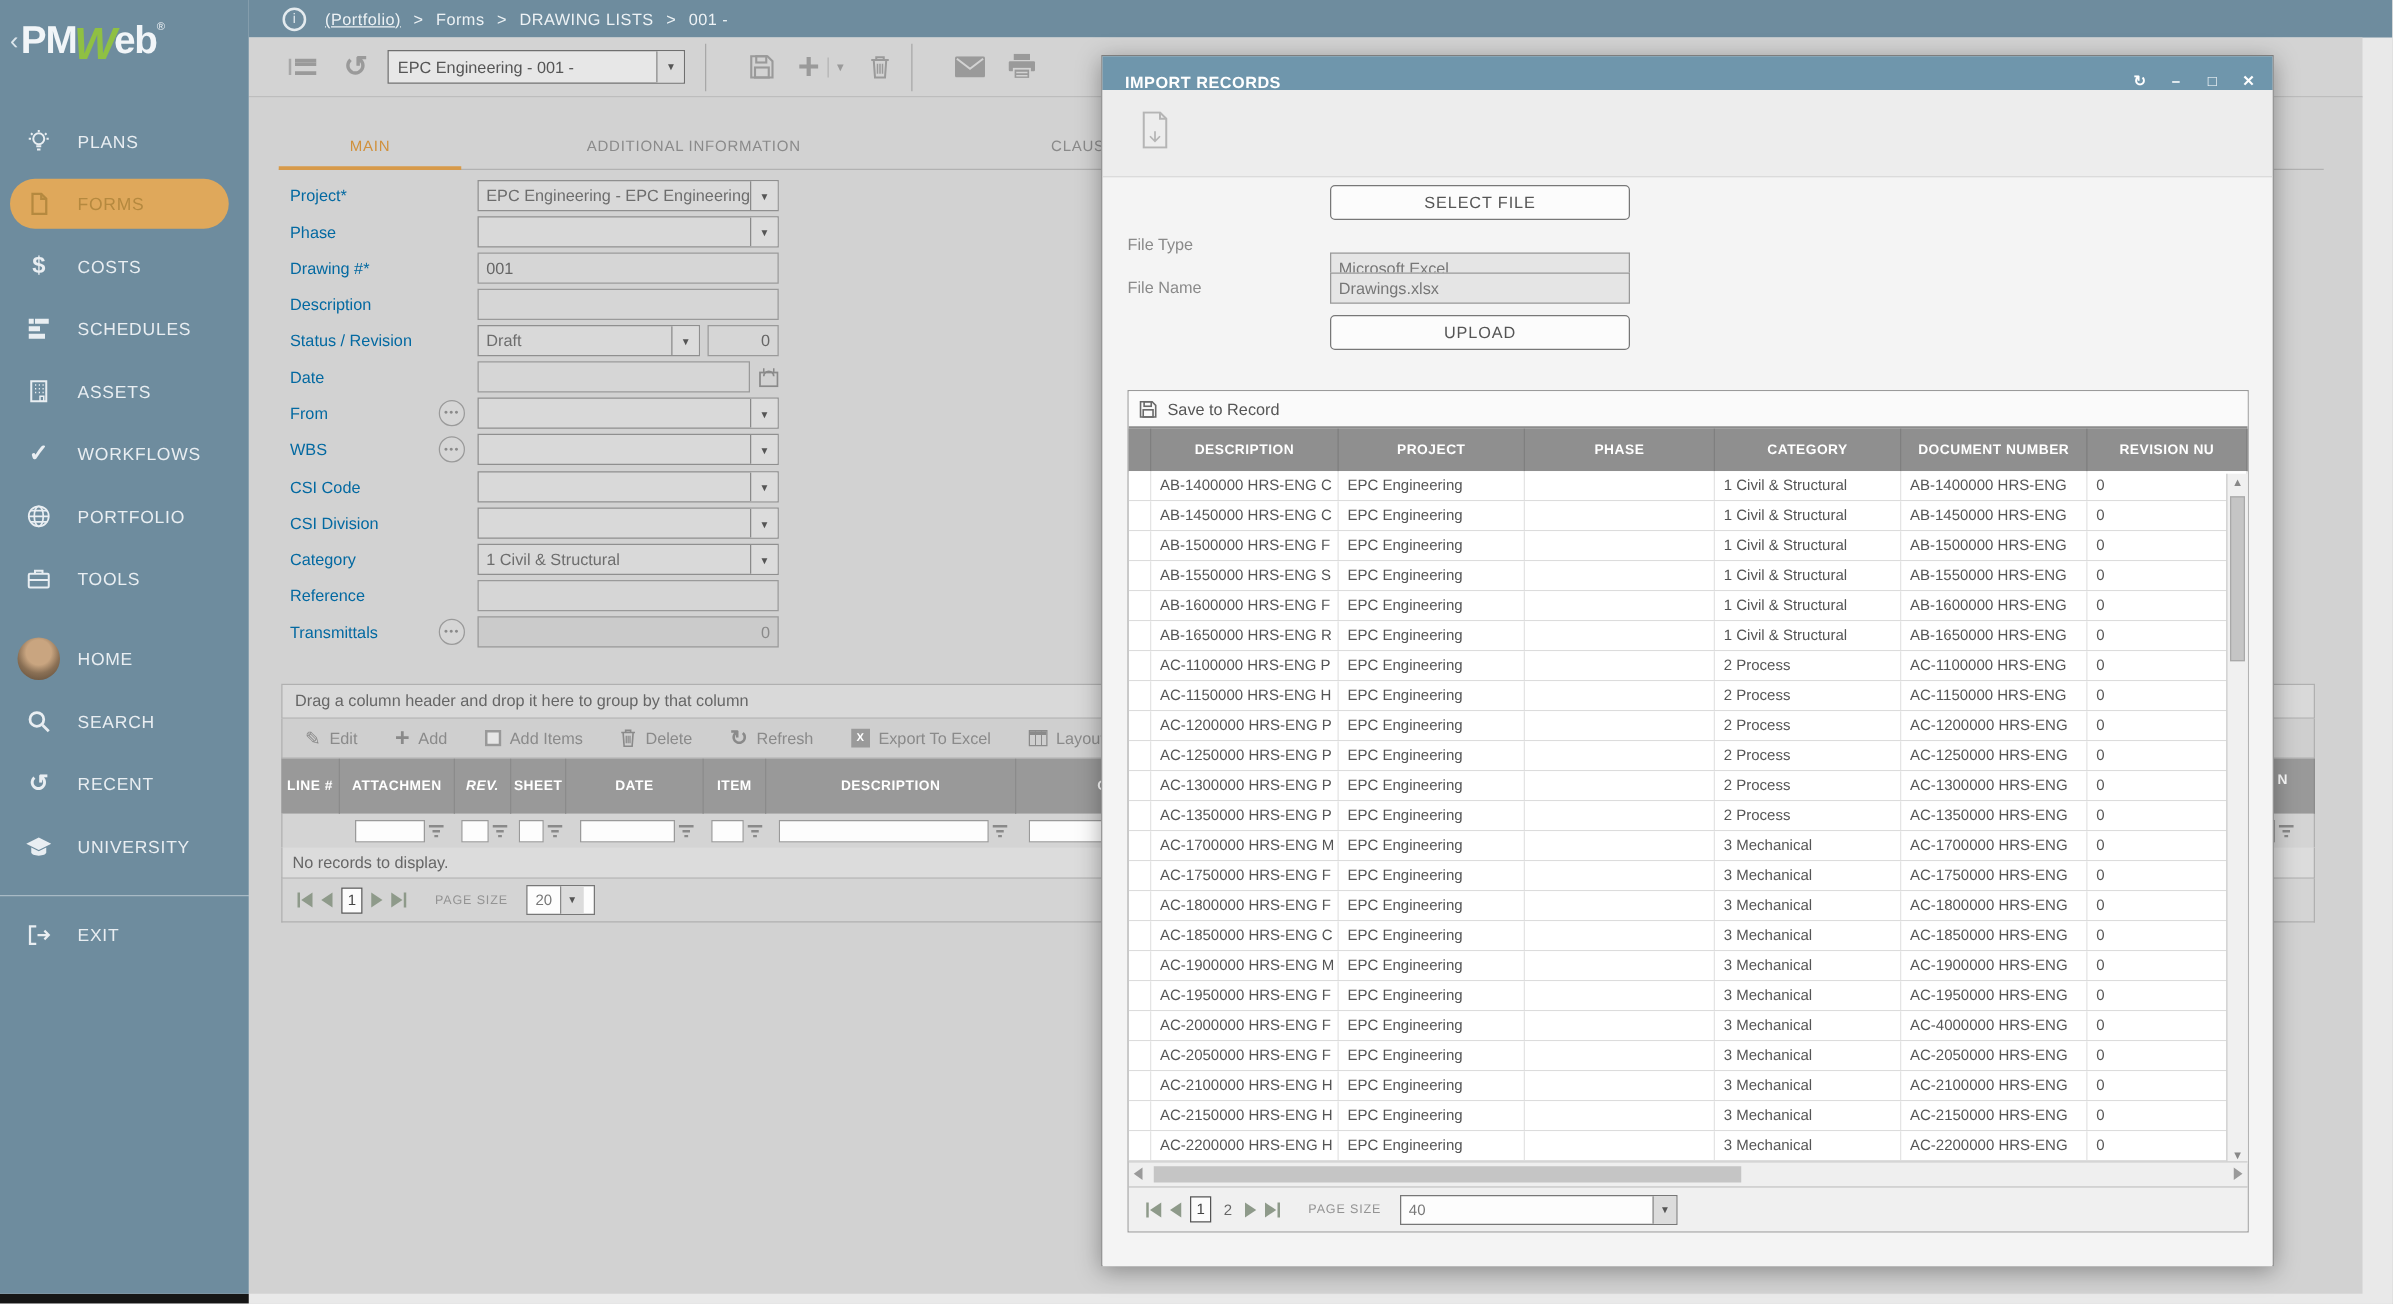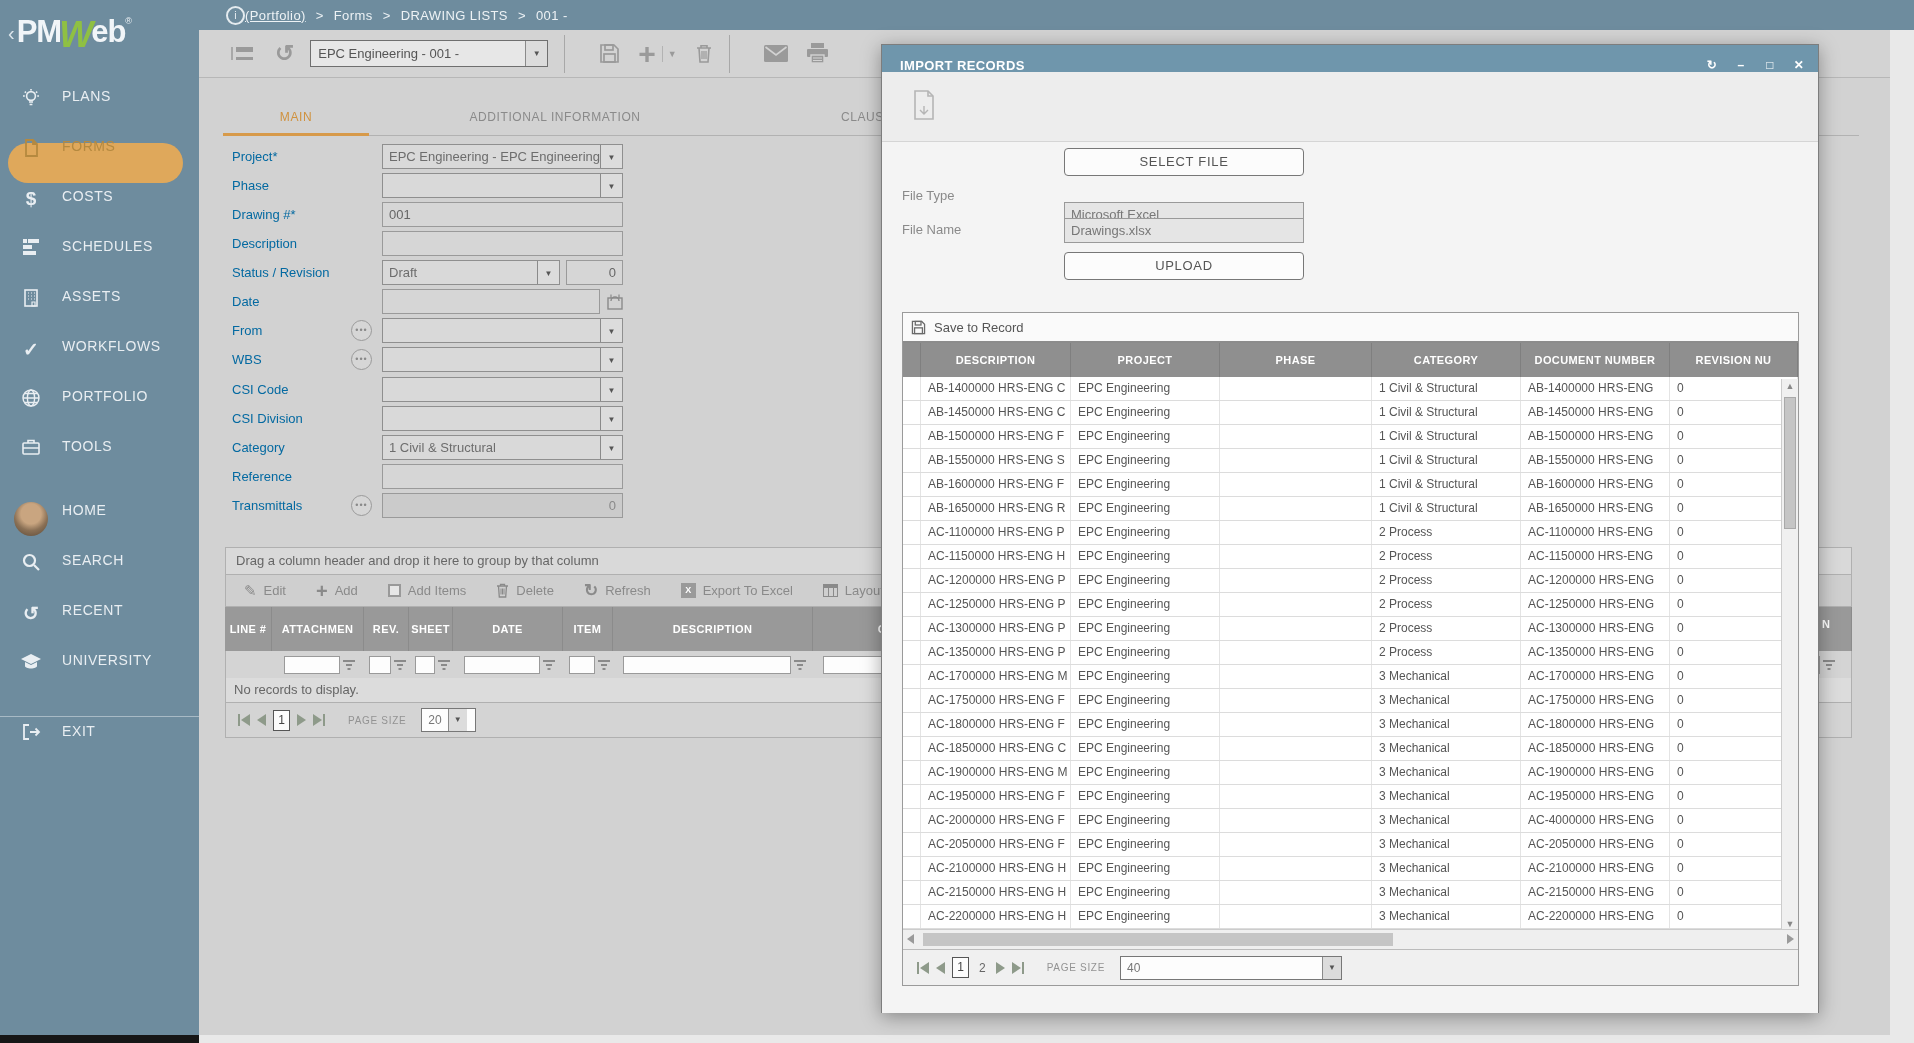--- a/index.html
+++ b/index.html
@@ -9,34 +9,34 @@
 
   
   .sidebar { position:absolute; left:0; top:0; width:199px; height:1035px; background:#6e8c9e; z-index:2; }
   .side-bottom-dark { position:absolute; left:0; top:1035px; width:199px; height:8px; background:#161616; }
   .logo { height:72px; display:flex; align-items:flex-start; padding:14px 0 0 8px; color:#f1f5f8; }
   .logo-chev { font-size:20px; color:#dde6ec; margin:8px 2px 0 0; }
   .logo-pm, .logo-eb { font-size:31px; font-weight:bold; letter-spacing:-1px; color:#f1f5f8; }
   .logo-w { font-size:36px; font-weight:bold; font-style:italic; color:#8fc043; margin:0 -2px; }
   .logo-reg { font-size:9px; margin-top:2px; }
   .snav { margin-top:16px; }
-  .sitem { position:relative; height:50px; display:flex; align-items:flex-start; color:#e9eef2; cursor:default; }
+  .sitem { position:relative; height:50px; display:flex; align-items:center; color:#e9eef2; cursor:default; }
   .sitem .sicon { width:62px; display:flex; justify-content:center; align-items:center; z-index:1; color:#e9eef2; }
   .sitem .slabel { font-size:14px; letter-spacing:0.6px; z-index:1; }
   .sitem.active::before { content:''; position:absolute; left:8px; right:16px; top:5px; bottom:5px; background:#dfa85b; border-radius:20px; }
   .sitem.active .slabel, .sitem.active .sicon { color:#b5893f; }
   .txticon { font-size:19px; font-weight:bold; }
   .avatar { width:34px; height:34px; border-radius:50%; background:radial-gradient(circle at 50% 35%, #c9a580 0 36%, #8a7055 60%, #584634 100%); }
   .sdivider { height:1px; background:rgba(255,255,255,0.4); margin:14px 0 6px 0; }
   .sec-group { margin-top:14px; }
 
   
   .topband { position:absolute; left:199px; top:0; width:1715px; height:30px; background:#6e8c9e; display:flex; align-items:center; color:#edf2f5; }
   .info-ic { width:19px; height:19px; border:2px solid #e4ebef; border-radius:50%; font-size:11px; text-align:center; line-height:15px; margin-left:27px; color:#e4ebef; }
-  .crumbs { font-size:13px; letter-spacing:0.4px; }
+  .crumbs { margin-left:15px; font-size:13px; letter-spacing:0.4px; }
   .crumbs-u { text-decoration:underline; }
   .crumb-sep { margin:0 6px; }
 
   
   .toptool { position:absolute; left:199px; top:30px; width:1691px; height:48px; background:#d3d3d3; border-bottom:1px solid #b7b7b7; display:flex; align-items:center; }
   .ic-list { width:17px; height:13px; margin-left:37px; border-top:3px solid #9a9a9a; border-bottom:3px solid #9a9a9a; background:linear-gradient(#9a9a9a 3px, transparent 3px) center/100% 8px no-repeat; position:relative; }
   .ic-list::before { content:''; position:absolute; left:-5px; top:-3px; bottom:-3px; width:2px; background:#a8a8a8; }
   .ic-hist { font-size:23px; color:#9a9a9a; margin-left:22px; font-weight:bold; line-height:1; }
   .rec-dd { margin-left:16px; width:238px; height:27px; border:1px solid #6f6f6f; background:#e7e7e7; display:flex; }
   .rec-dd .dd-val { flex:1; font-size:13px; color:#555; padding:5px 7px; white-space:nowrap; overflow:hidden; }
@@ -75,21 +75,21 @@
   .ic-pencil { font-size:15px; }
   .ic-plus2 { font-size:20px; font-weight:bold; line-height:14px; }
   .ic-chk { width:13px; height:13px; border:2px solid #999; background:#e6e6e6; }
   .ic-refresh { font-size:17px; font-weight:bold; }
   .ic-xls { width:15px; height:15px; background:#9a9a9a; color:#fff; font-size:9px; font-weight:bold; text-align:center; line-height:15px; }
   .ic-grid { width:15px; height:13px; border:1px solid #8a8a8a; background:
       linear-gradient(to right, transparent 4px, #8a8a8a 4px, #8a8a8a 5px, transparent 5px, transparent 9px, #8a8a8a 9px, #8a8a8a 10px, transparent 10px),
       linear-gradient(to bottom, #8a8a8a 0 3px, transparent 3px); }
   .ghead { height:44px; background:#999; display:flex; color:#fff; font-size:11px; font-weight:bold; letter-spacing:0.4px; }
   .gh { display:flex; align-items:center; justify-content:center; border-right:1px solid #8b8b8b; text-align:center; overflow:hidden; }
-  .gh.c0{width:47px;} .gh.c1{width:92px;} .gh.c2{width:45px;} .gh.c3{width:44px;} .gh.c4{width:110px;} .gh.c5{width:50px;} .gh.c6{width:200px;} .gh.c7{width:150px;} .gh.c8{flex:1;}
+  .gh.c0{width:47px;} .gh.c1{width:92px;} .gh.c2{width:45px;font-style:italic;} .gh.c3{width:44px;} .gh.c4{width:110px;} .gh.c5{width:50px;} .gh.c6{width:200px;} .gh.c7{width:150px;} .gh.c8{flex:1;}
   .gfilter { height:27px; background:#d4d4d4; border-left:1px solid #b0b0b0; border-right:1px solid #b0b0b0; display:flex; align-items:center; }
   .gf { display:flex; align-items:center; justify-content:center; gap:3px; }
   .gf.c0{width:47px;} .gf.c1{width:92px;} .gf.c2{width:45px;} .gf.c3{width:44px;} .gf.c4{width:110px;} .gf.c5{width:50px;} .gf.c6{width:200px;} .gf.c7{width:150px;}
   .gf.c8{flex:1; justify-content:flex-end; padding-right:16px;}
   .fin { height:18px; background:#fdfdfd; border:1px solid #9a9a9a; }
   .gempty { height:25px; background:#dcdcdc; border:1px solid #b0b0b0; border-top:none; font-size:13px; color:#666; line-height:23px; padding-left:8px; }
   .gpager { height:35px; background:#d4d4d4; border:1px solid #b0b0b0; border-top:none; display:flex; align-items:center; gap:7px; padding-left:12px; }
   .pgbox { width:17px; height:21px; border:1px solid #555; background:#fcfcfc; text-align:center; font-size:12px; color:#444; line-height:19px; }
   .pslabel { font-size:10px; color:#939393; letter-spacing:0.7px; margin-left:16px; }
   .psdd { height:24px; border:1px solid #777; background:#fdfdfd; display:flex; margin-left:8px; }

